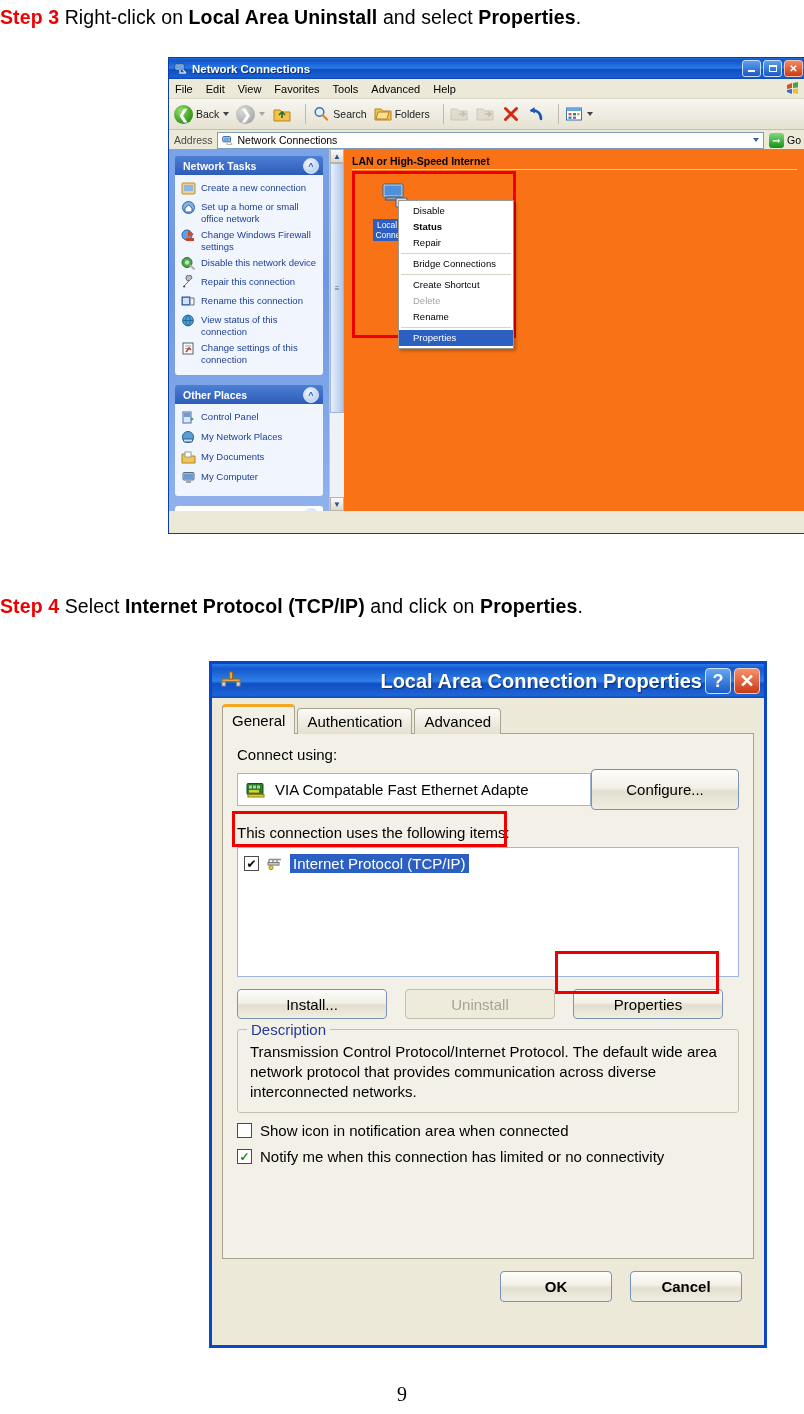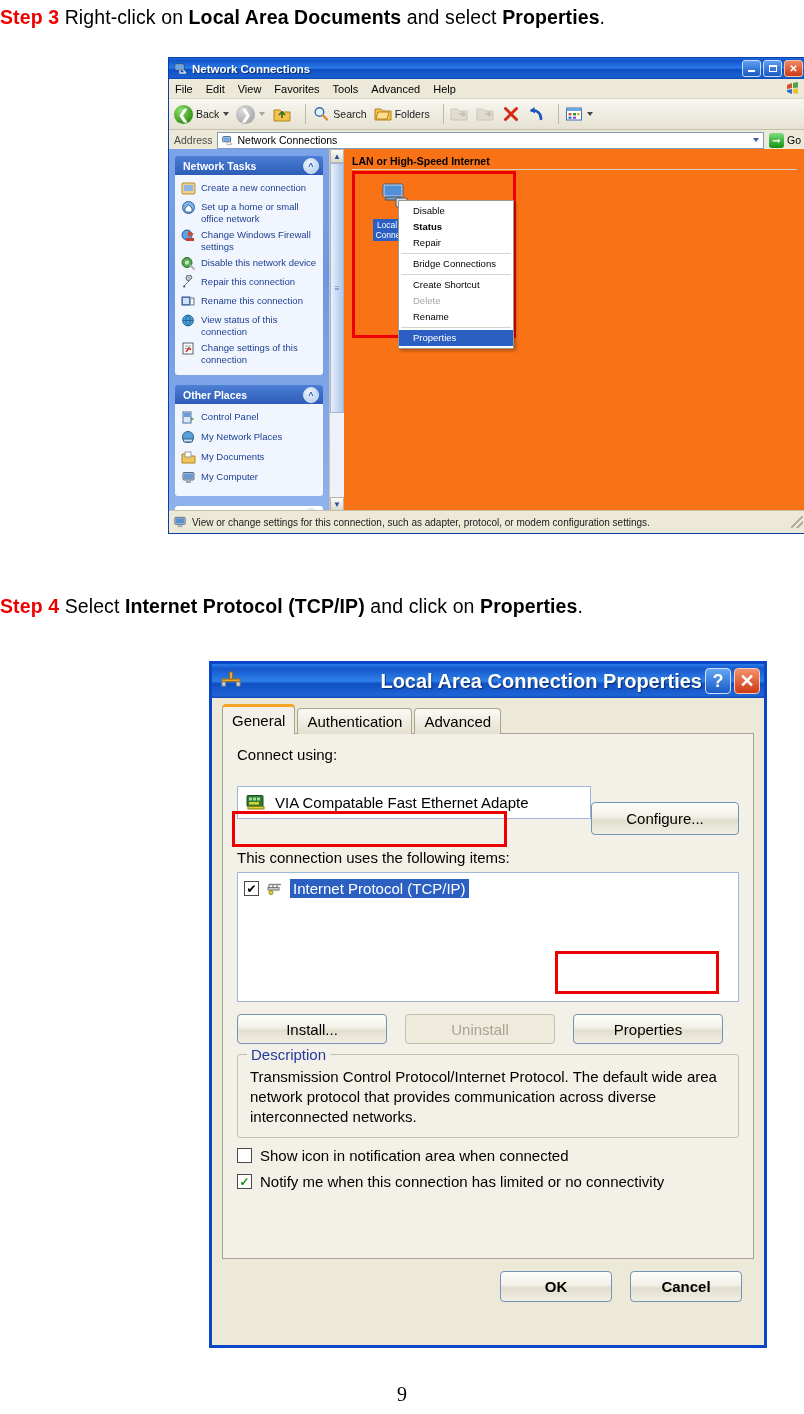--- a/index.html
+++ b/index.html
@@ -445,21 +445,21 @@
     border: 1px solid #7694b8;
     border-radius: 4px;
     font-size: 15px;
     color: #000;
     display: flex; align-items: center; justify-content: center;
     box-sizing: border-box;
     font-family: "Liberation Sans", sans-serif;
   }
   .xpbtn.disabled { color: #a7a391; border-color: #c3bfae; background: #eeebdd; }
 
-  #configure-btn { width: 148px; height: 33px; margin-top: 33px; }
+  #configure-btn { width: 148px; height: 41px; }
 
   .items-list {
     border: 1px solid #9fb6d8;
     background: #fff;
     height: 130px;
     margin-top: 4px;
     box-sizing: border-box;
     padding: 5px 6px;
     position: relative;
   }
@@ -519,21 +519,21 @@
     justify-content: flex-end;
     gap: 18px;
     padding: 12px 12px 0 0;
   }
   .dlg-footer .xpbtn { width: 112px; height: 31px; font-weight: bold; }
 </style>
 </head>
 <body>
 
 <div class="step-line" id="step3-line">
-  <span class="step-label">Step 3</span><span> Right-click on </span><span class="step-bold">Local Area Documents</span><span> and select </span><span class="step-bold">Properties</span><span>.</span>
+  <span class="step-label">Step 3</span><span> Right-click on </span><span class="step-bold">Local Area Uninstall</span><span> and select </span><span class="step-bold">Properties</span><span>.</span>
 </div>
 
 <div id="netconn-window">
 
   <div class="titlebar">
     <span class="tb-icon">
       <svg width="15" height="15" viewBox="0 0 15 15">
         <rect x="2" y="3" width="9" height="6" rx="1" fill="#cfe3f7" stroke="#2a4a7a"></rect>
         <rect x="3" y="4" width="7" height="4" fill="#6aa7e0"></rect>
         <path d="M10 9 l3 3 M7 9 l0 3 l6 0" stroke="#d8d8d8" stroke-width="1.4" fill="none"></path>
@@ -837,31 +837,20 @@
         <div class="csep"></div>
         <div class="ci">Create Shortcut</div>
         <div class="ci disabled">Delete</div>
         <div class="ci">Rename</div>
         <div class="csep"></div>
         <div class="ci sel">Properties</div>
       </div>
     </div>
   </div>
 
-  <div class="statusbar">
-    <span class="sb-ico">
-      <svg width="14" height="14" viewBox="0 0 15 15">
-          <rect x="2" y="2.5" width="11" height="7.5" rx="1" fill="#c8d4e0" stroke="#5a6a7a"></rect>
-          <rect x="3" y="3.5" width="9" height="5.5" fill="#5a90d0"></rect>
-          <rect x="5" y="11" width="5" height="2" fill="#9aa8b8"></rect>
-        </svg>
-    </span>
-    <span>View or change settings for this connection, such as adapter, protocol, or modem configuration settings.</span>
-    <span class="grip"></span>
-  </div>
 </div>
 
 <div class="step-line" id="step4-line">
   <span class="step-label">Step 4</span><span> Select </span><span class="step-bold">Internet Protocol (TCP/IP)</span><span> and click on </span><span class="step-bold">Properties</span><span>.</span>
 </div>
 
 <div id="lacp-dialog">
 
   <div class="dlg-title">
     <span>

